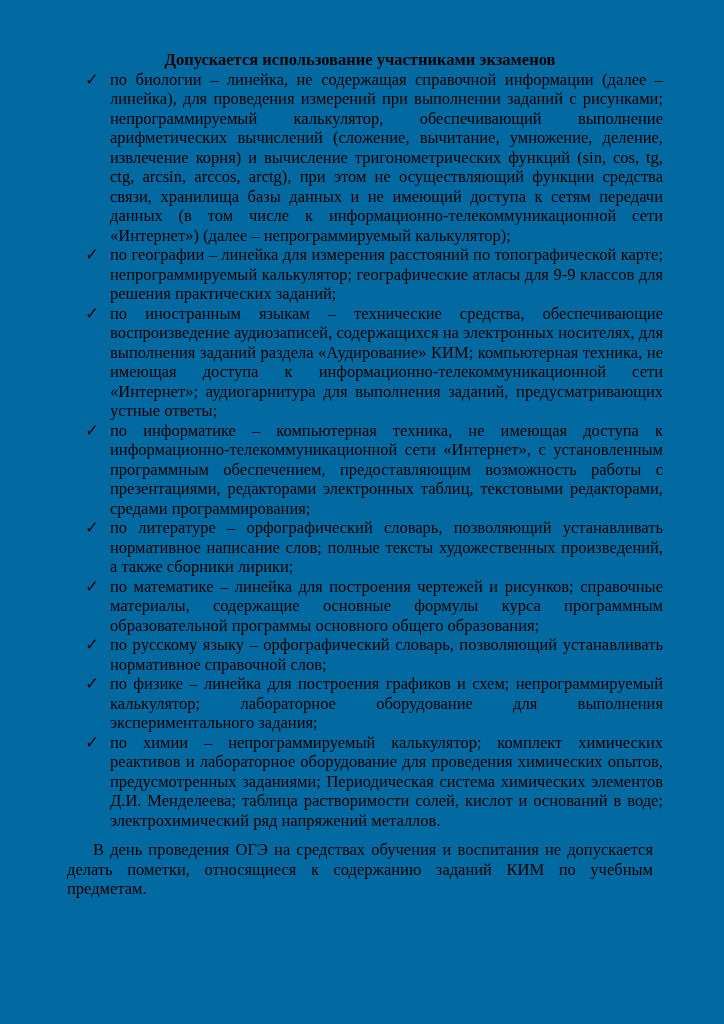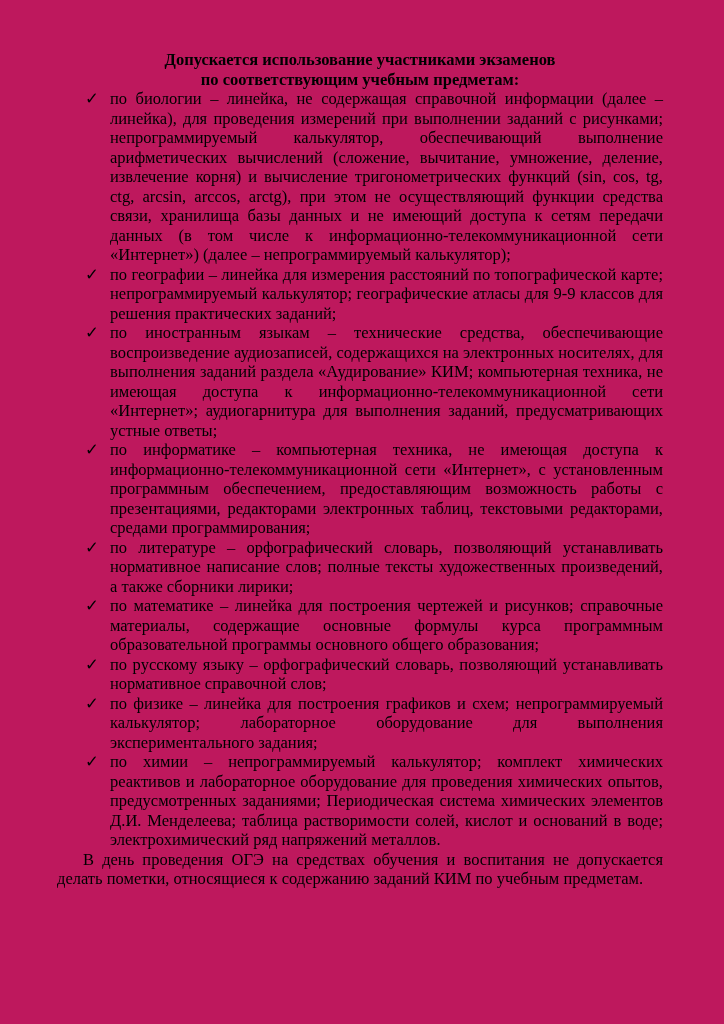--- a/index.html
+++ b/index.html
@@ -5,21 +5,21 @@
   html, body {
     margin: 0;
     padding: 0;
     background: #ffffff;
   }
   .page {
     position: relative;
     width: 724px;
     height: 1024px;
     box-sizing: border-box;
-    background: #be185d;
+    background: #0369a1;
     padding: 50px 61px 0 57px;
     font-family: "Liberation Serif", "DejaVu Serif", serif;
     font-size: 16.5px;
     line-height: 19.5px;
     color: #000000;
     overflow: hidden;
   }
   .doc-title {
     text-align: center;
     font-weight: bold;
@@ -38,33 +38,32 @@
     text-align: justify;
   }
   .checklist .check {
     position: absolute;
     left: 28px;
     top: 0;
     width: 20px;
     text-align: left;
   }
   .closing-paragraph {
-    margin: 0;
+    margin: 10px;
     text-align: justify;
     text-indent: 26px;
   }
 </style>
 </head>
 <body>
 
 <div class="page">
 
   <div class="doc-title">
     <span class="title-line">Допускается использование участниками экзаменов</span>
-    <span class="title-line">по соответствующим учебным предметам:</span>
   </div>
 
   <ul class="checklist">
     <li>
       <span class="check">✓</span>
       <span>по биологии – линейка, не содержащая справочной информации (далее – линейка), для проведения измерений при выполнении заданий с рисунками; непрограммируемый калькулятор, обеспечивающий выполнение арифметических вычислений (сложение, вычитание, умножение, деление, извлечение корня) и вычисление тригонометрических функций (sin, cos, tg, ctg, arcsin, arccos, arctg), при этом не осуществляющий функции средства связи, хранилища базы данных и не имеющий доступа к сетям передачи данных (в том числе к информационно-телекоммуникационной сети «Интернет») (далее – непрограммируемый калькулятор);</span>
     </li>
     <li>
       <span class="check">✓</span>
       <span>по географии – линейка для измерения расстояний по топографической карте; непрограммируемый калькулятор; географические атласы для 9-9 классов для решения практических заданий;</span>

